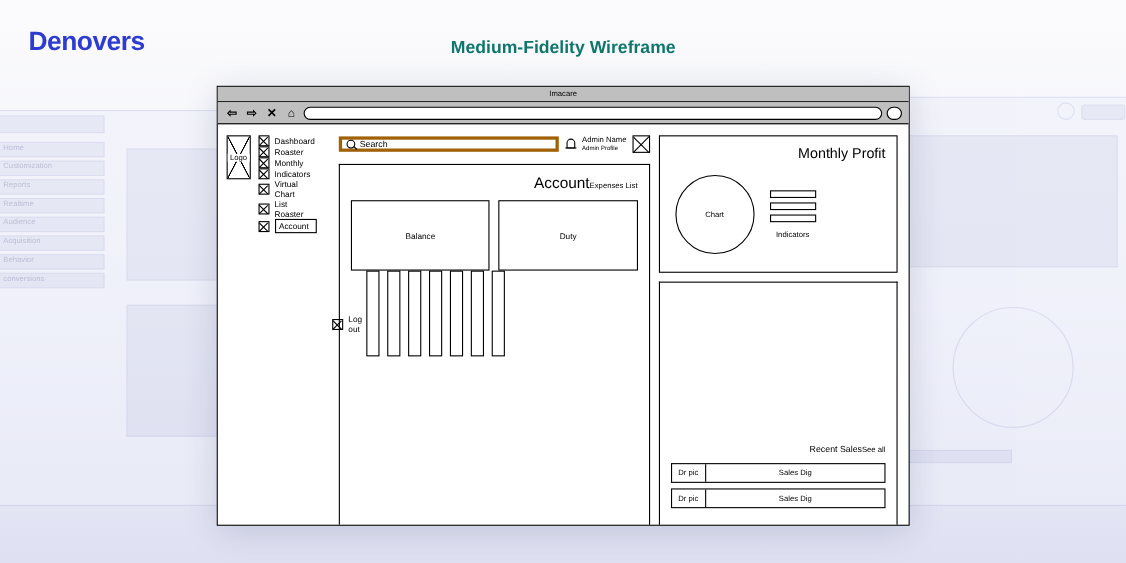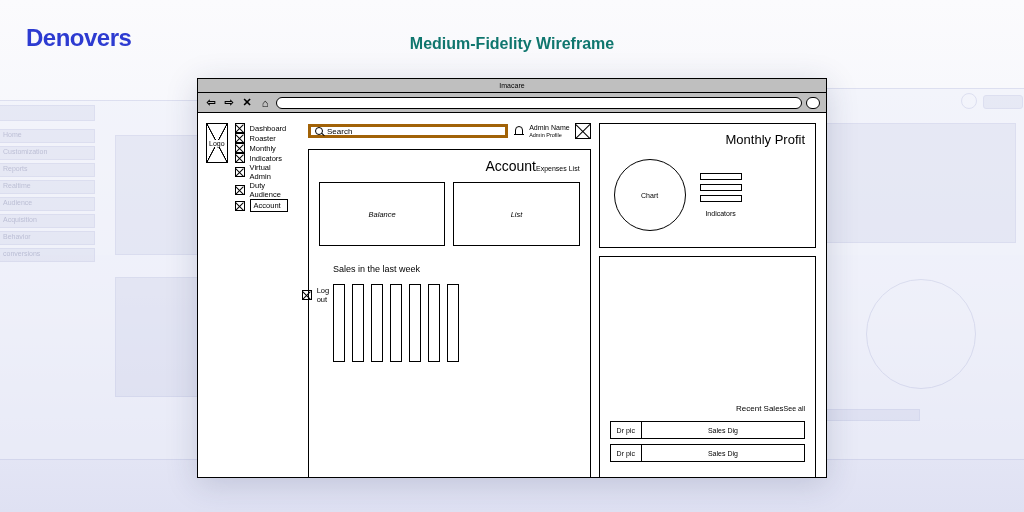--- a/index.html
+++ b/index.html
@@ -58,21 +58,21 @@
   .admin { display:flex; align-items:center; gap:5px; font-size:7px; }
   .bell { width:10px;height:10px;position:relative;}
   .bell::before{content:"";position:absolute;left:1px;top:0;width:6px;height:7px;border:1px solid #000;border-radius:4px 4px 0 0;}
   .bell::after{content:"";position:absolute;left:0;bottom:1px;width:10px;height:1px;background:#000;}
   .acol{display:flex;flex-direction:column;line-height:1.1;}
   .sub{font-size:5.5px;}
 
   .panel { border:1px solid #000; padding:8px 10px 10px; }
   .ptitle{ font-size:14px; font-weight:400; margin-bottom:8px; display:flex; justify-content:flex-end; align-items:baseline;}
   .ptitle .mini{font-size:7px;font-weight:400;}
-  .cards { display:flex; gap:8px;font-style:italic; }
+  .cards { display:flex; gap:8px; }
   .card  { flex:1; height:64px; border:1px solid #000; display:flex;align-items:center;justify-content:center;font-size:7.5px;}
 
   .saleshead{font-size:9px; margin:18px 0 10px 14px;}
   .bars { display:flex; gap:7px; padding:0 14px; align-items:flex-end;}
   .bars .b{ width:12px; border:1px solid #000; height:78px;}
 
   .mp .ptitle{font-size:13px;}
   .mpbody{display:flex;align-items:center;gap:14px;padding:4px 4px 6px;}
   .donut{width:72px;height:72px;border:1.5px solid #000;border-radius:50%;display:flex;align-items:center;justify-content:center;font-size:7px;}
   .ind {display:flex;flex-direction:column;gap:4px;align-items:center;}
@@ -143,25 +143,25 @@
           <div class="srow">
             <span class="xbox"></span>
             <span class="lbl">Monthly</span>
           </div>
           <div class="srow">
             <span class="xbox"></span>
             <span class="lbl">Indicators</span>
           </div>
           <div class="srow">
             <span class="xbox"></span>
-            <span class="lbl">Virtual Admin</span>
-          </div>
-          <div class="srow">
-            <span class="xbox"></span>
-            <span class="lbl">Duty Audience</span>
+            <span class="lbl">Virtual Chart</span>
+          </div>
+          <div class="srow">
+            <span class="xbox"></span>
+            <span class="lbl">List Roaster</span>
           </div>
           <div class="srow sel">
             <span class="xbox"></span>
             <span class="lbl">Account</span>
           </div>
         </div>
       <div class="spacer"></div>
       <div class="srow">
         <span class="xbox"></span>
         <span class="lbl">Log out</span>
@@ -185,23 +185,22 @@
           </div>
         </div>
 
         <div class="panel" style="flex:1;border-bottom:none">
           <div class="ptitle">
             <span>Account</span>
             <span class="mini">Expenses List</span>
           </div>
           <div class="cards" id="cards">
               <div class="card">Balance</div>
-              <div class="card">List</div>
-            </div>
-          <div class="saleshead">Sales in the last week</div>
+              <div class="card">Duty</div>
+            </div>
           <div class="bars" id="bars">
               <div class="b"></div>
               <div class="b"></div>
               <div class="b"></div>
               <div class="b"></div>
               <div class="b"></div>
               <div class="b"></div>
               <div class="b"></div>
             </div>
         </div>

